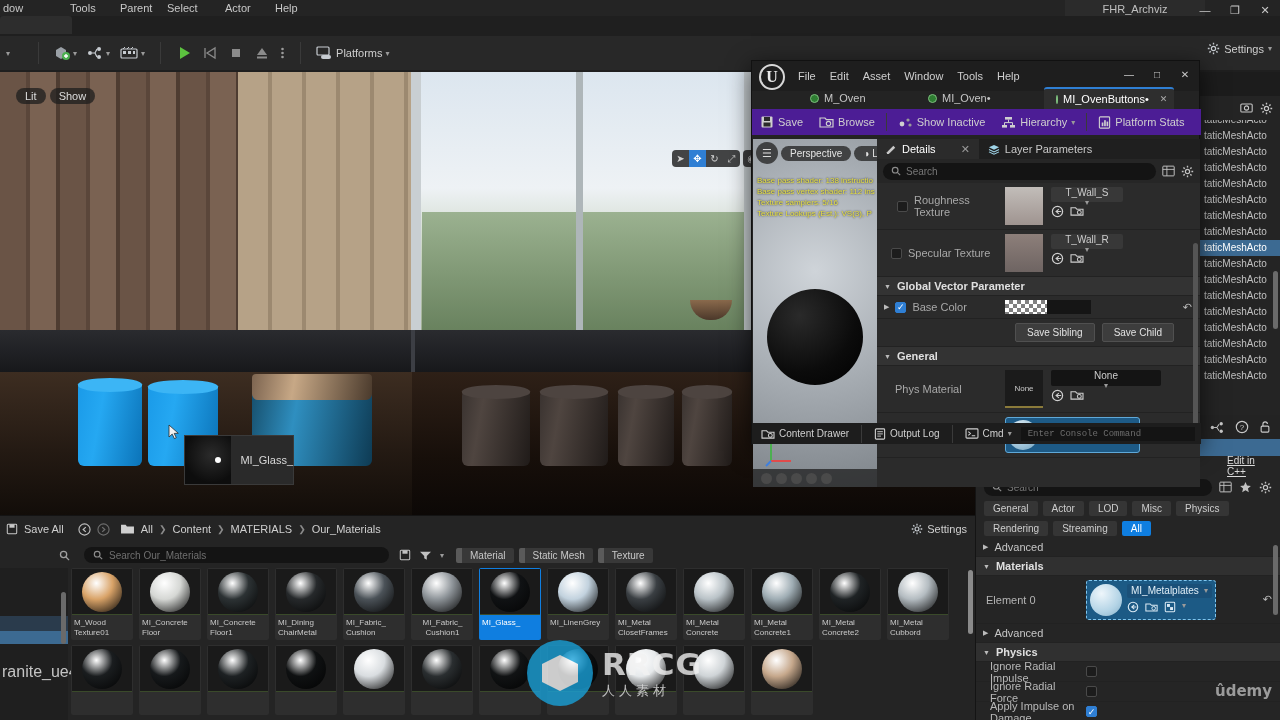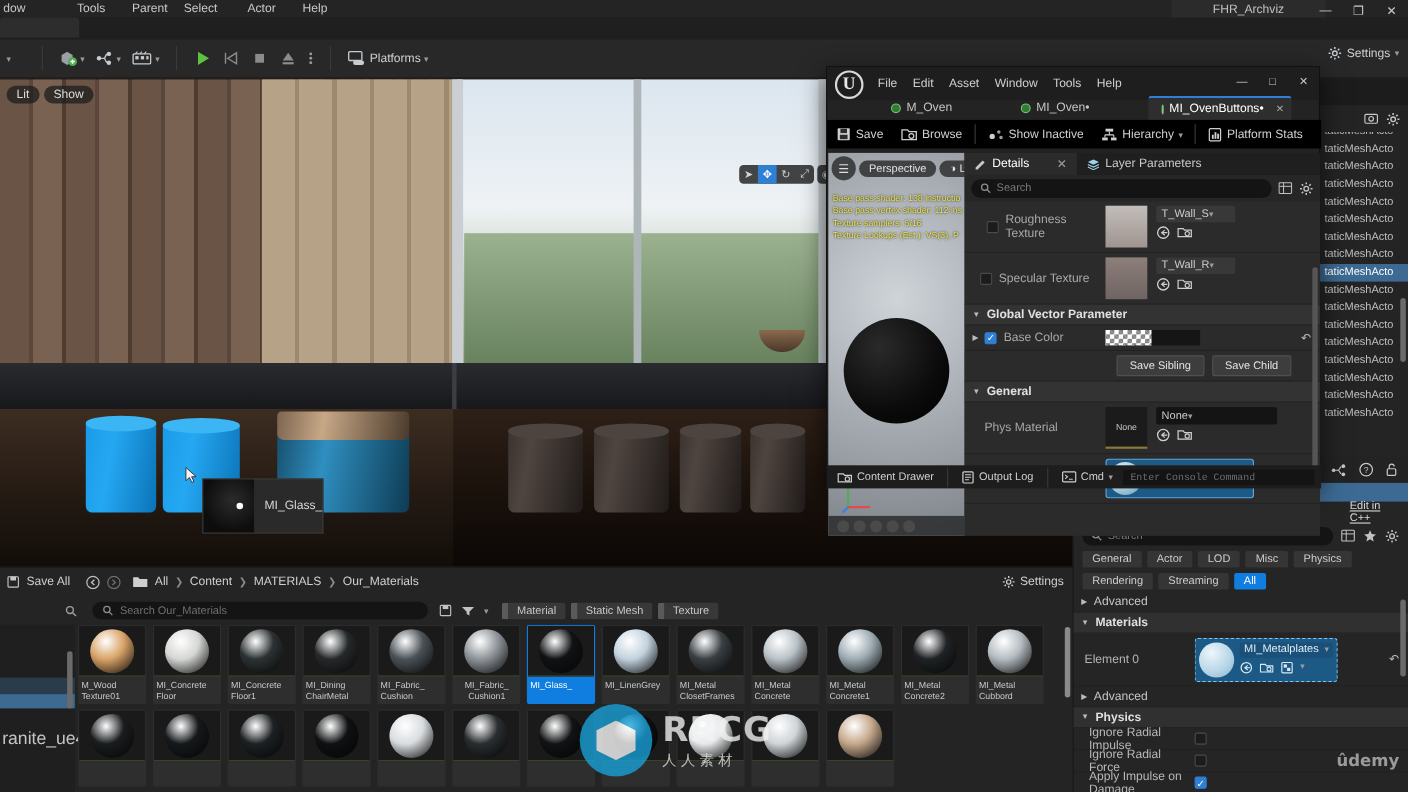--- a/index.html
+++ b/index.html
@@ -58,21 +58,21 @@
   .vp-backdark { position:absolute; left:412px; top:300px; width:563px; height:46px;
             background:linear-gradient(#32251b,#1b1410); }
   .vp-bowl { position:absolute; left:690px; top:228px; width:42px; height:20px; border-radius:0 0 22px 22px;
              background:linear-gradient(#8a6a4c,#4b382a); }
   .can { position:absolute; border-radius:4px 4px 6px 6px; }
   .canblue { background:linear-gradient(100deg,#1a9ae8 0%,#25a8f2 35%,#0b73b8 100%); }
   .cancopper { background:linear-gradient(100deg,#7c6450 0%,#c7a886 35%,#4a3a2c 100%); }
   .candark { background:linear-gradient(100deg,#3a3330 0%,#4f4540 28%,#201b19 100%); }
   .lid { position:absolute; border-radius:50%/45%; }
 
-  .vp-hud { position:absolute; left:0; top:0; display:flex; gap:4px; padding:6px; }
+  .vp-hud { position:absolute; left:0; top:0; display:flex; gap:4px; padding:16px; }
   .hudpill { background:rgba(30,30,30,.75); color:#ddd; border-radius:9px; padding:2px 9px; font-size:11px; }
   .vp-gizmo { position:absolute; right:215px; top:78px; display:flex; align-items:center; gap:3px; }
   .gbox { display:flex; background:rgba(40,40,40,.86); border-radius:4px; overflow:hidden; }
   .gbtn { width:17px; height:17px; display:flex; align-items:center; justify-content:center;
           color:#d2d2d2; font-size:10px; }
   .gbtn.on { background:#2f7fd4; color:#fff; }
   .cursor-arrow { position:absolute; left:168px; top:352px; width:12px; height:16px; }
   .tooltip-glass { position:absolute; left:184px; top:363px; width:110px; height:50px;
                    background:#2a2a2a; border:1px solid #3a3a3a; display:flex; align-items:center; }
   .tt-thumb { width:52px; height:48px; background:radial-gradient(circle at 58% 40%,#2b2b2b,#0d0d0d 70%); }
@@ -90,21 +90,21 @@
   .mie-menus { position:absolute; left:46px; top:0; height:30px; display:flex; align-items:center; gap:14px;
                font-size:11px; color:#cfcfcf; }
   .mie-wbtns { position:absolute; right:0; top:0; height:26px; display:flex; }
   .mie-wbtn { width:28px; height:26px; display:flex; align-items:center; justify-content:center; color:#cacaca; font-size:10px; }
   .mie-tabs { position:absolute; left:46px; top:26px; height:22px; display:flex; align-items:flex-end; }
   .mtab { display:flex; align-items:center; gap:5px; padding:3px 12px; height:22px; font-size:11px;
           color:#c5c5c5; }
   .mtab.active { background:#2e2e2e; border-top:2px solid #2f7fd4; color:#fff; border-radius:3px 3px 0 0; }
   .dot { width:9px; height:9px; border-radius:50%; background:#2e7d32; display:inline-block;
          border:1px solid #7fbf7f; }
-  .mie-tools { position:absolute; left:0; top:48px; width:449px; height:26px; background:#000000;
+  .mie-tools { position:absolute; left:0; top:48px; width:449px; height:26px; background:#4c1d95;
                display:flex; align-items:center; }
   .mtbtn { display:flex; align-items:center; gap:4px; padding:3px 8px; font-size:11px; color:#cfcfcf; }
   .mdiv { width:1px; height:18px; background:#3a3a3a; margin:0 3px; }
 
   .mie-prev { position:absolute; left:1px; top:78px; width:124px; height:348px; overflow:hidden;
               background:radial-gradient(circle at 50% 38%,#cfd4d9 0%,#aab0b6 45%,#7e848a 100%); }
   .prev-sphere { position:absolute; left:14px; top:150px; width:96px; height:96px; border-radius:50%;
                  background:radial-gradient(circle at 34% 28%,#2a2a2a 0%,#0b0b0b 60%,#000 100%); }
   .prev-stats { position:absolute; left:4px; top:36px; font-size:8px; color:#e8e14a; line-height:11px;
                 white-space:nowrap; text-shadow:0 0 2px #000; }
@@ -128,21 +128,21 @@
   .prow { display:flex; align-items:center; min-height:40px; border-bottom:1px solid #222; }
   .plabel { width:128px; padding-left:18px; color:#a8a8a8; font-size:11px; }
   .pval { flex:1; display:flex; align-items:flex-start; gap:8px; padding:4px 0; }
   .cbx { width:11px; height:11px; background:#1c1c1c; border:1px solid #4a4a4a; border-radius:2px;
          flex:none; margin-right:6px; }
   .cbx.on { background:#2f7fd4; border-color:#2f7fd4; color:#fff; font-size:9px;
             display:flex; align-items:center; justify-content:center; }
   .texthumb { width:38px; height:38px; flex:none; }
   .asset-col { display:flex; flex-direction:column; gap:3px; }
   .assetdd { width:72px; height:15px; background:#383838; border-radius:2px; display:flex;
-             align-items:center; padding:0 5px; color:#ccc; font-size:10px; }
+             align-items:center; justify-content:space-between; padding:0 5px; color:#ccc; font-size:10px;flex-direction:column; }
   .minibtns { display:flex; gap:6px; color:#cfcfcf; font-size:11px; }
   .sect { height:19px; display:flex; align-items:center; gap:6px; padding-left:7px; background:#333;
           color:#e0e0e0; font-size:11px; font-weight:bold; border-bottom:1px solid #222; }
   .tri { font-size:7px; color:#bbb; }
   .swatch-ck { width:42px; height:14px;
      background-image:linear-gradient(45deg,#808080 25%,transparent 25%,transparent 75%,#808080 75%),
                       linear-gradient(45deg,#808080 25%,#fff 25%,#fff 75%,#808080 75%);
      background-size:8px 8px; background-position:0 0,4px 4px; }
   .swatch-dk { width:44px; height:14px; background:#151515; }
   .revert { margin-left:auto; margin-right:8px; color:#bbb; font-size:11px; }

